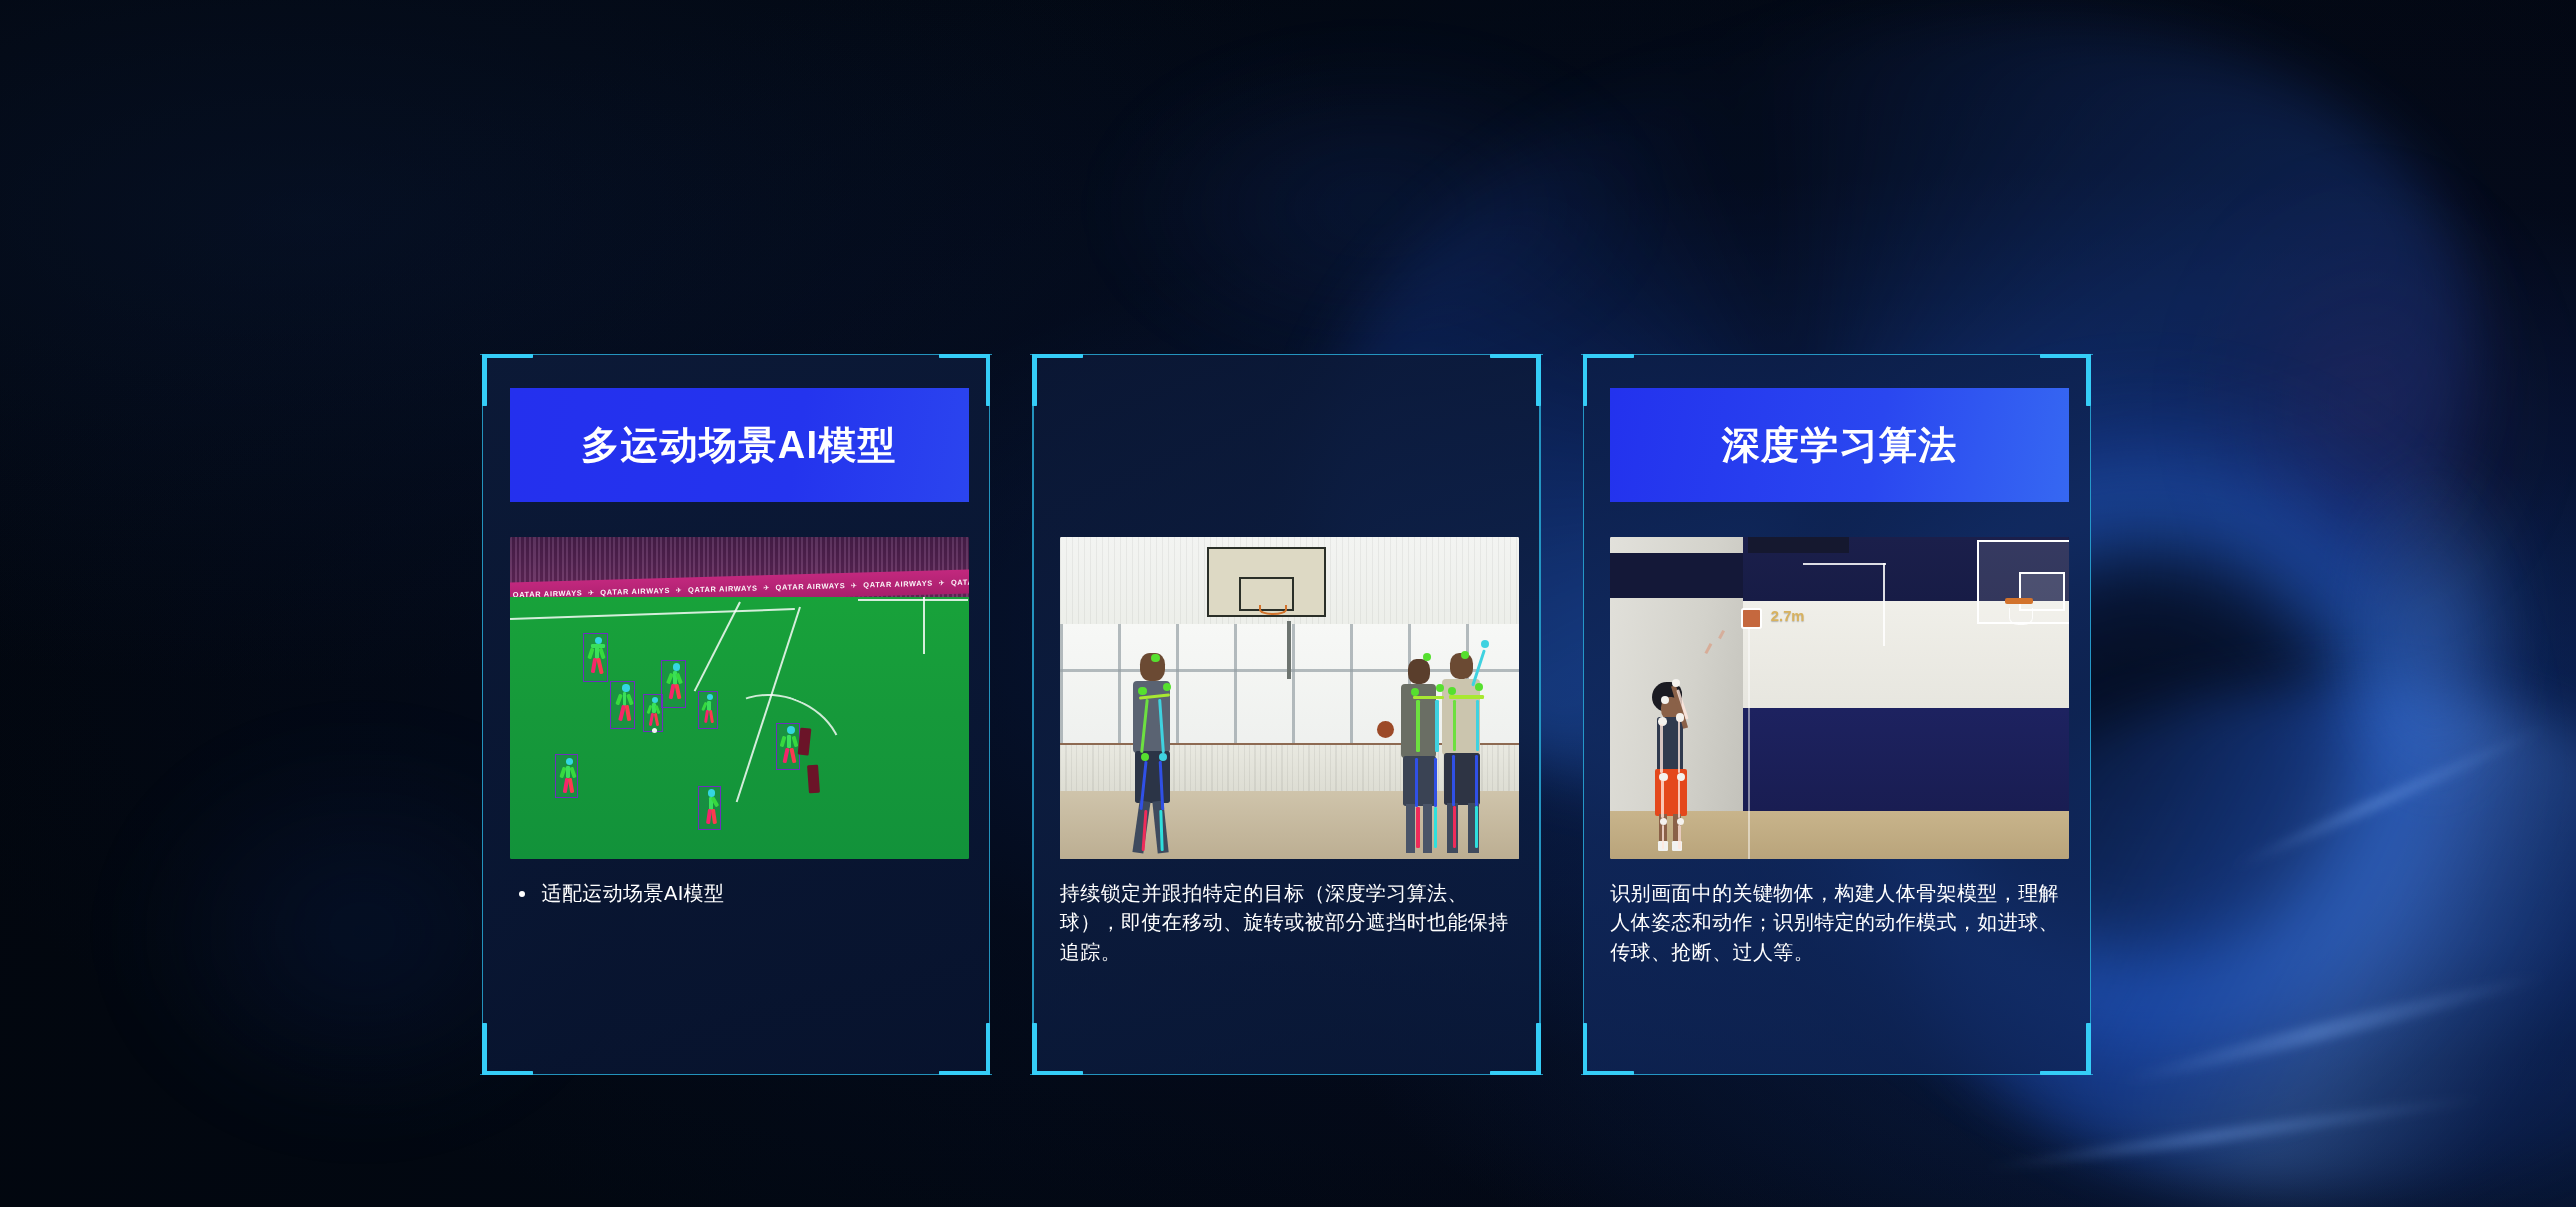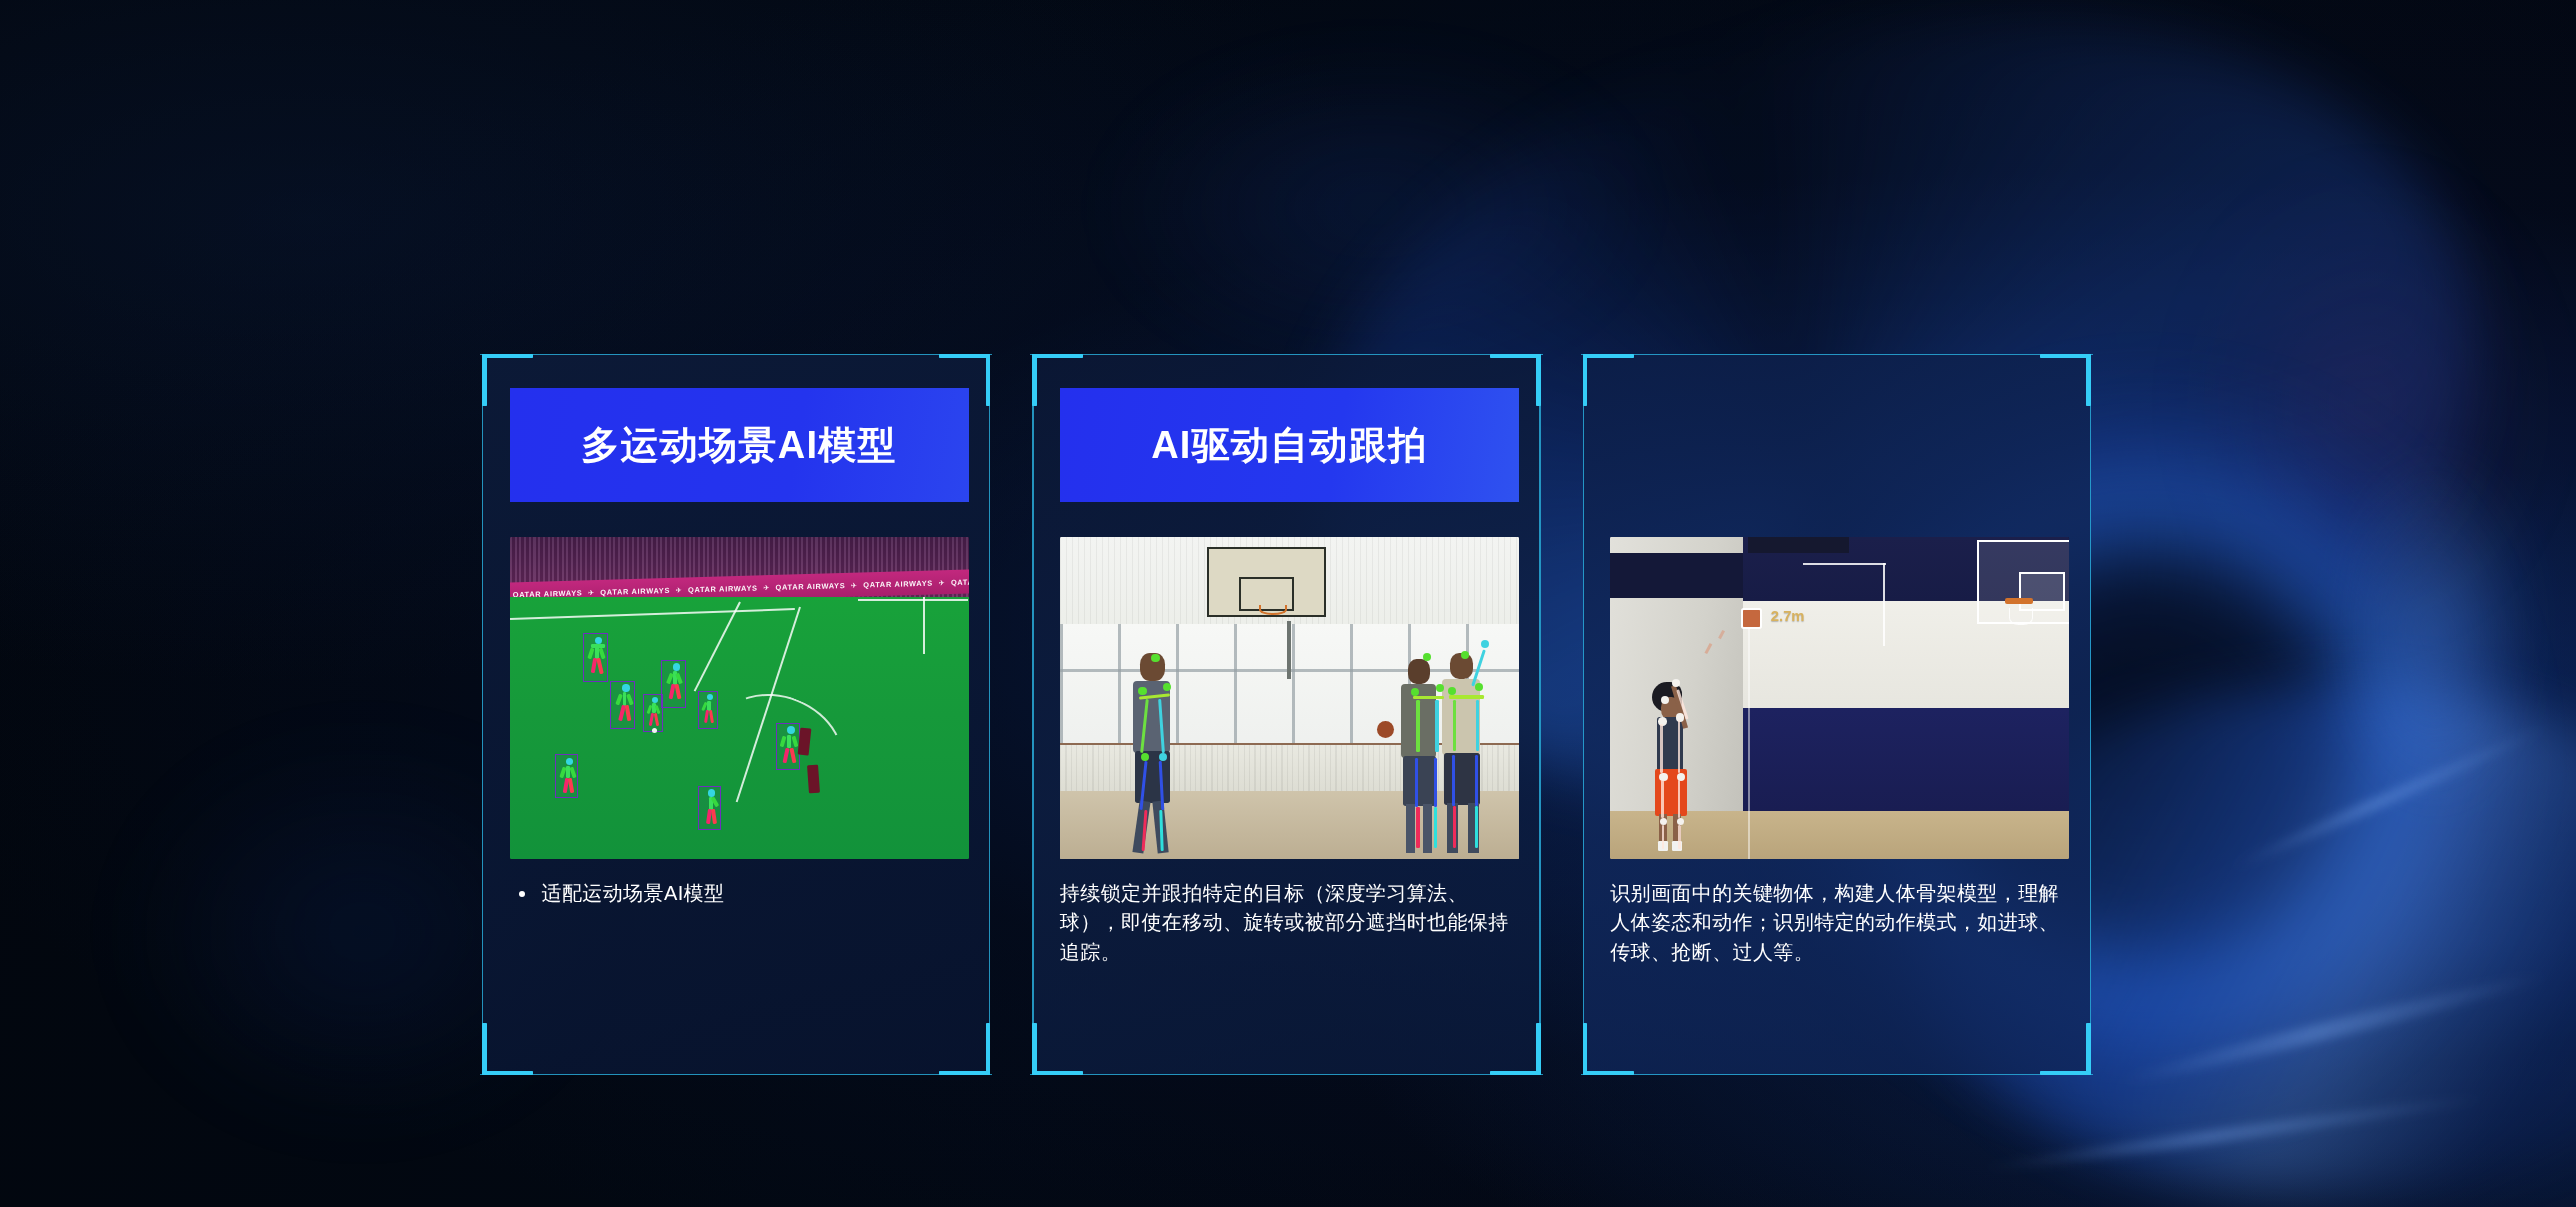--- a/index.html
+++ b/index.html
@@ -495,21 +495,20 @@
         </div>
       <div class="bracket br-bl">
           <span class="h"></span>
           <span class="v"></span>
         </div>
       <div class="bracket br-br">
           <span class="h"></span>
           <span class="v"></span>
         </div>
 
-      <div class="card-title">AI驱动自动跟拍</div>
 
       <div class="card-media">
         <div class="media-inner">
           <div class="gym-wall"></div>
           <div class="gym-ridges"></div>
           <div class="gym-windows"></div>
           <div class="gym-rad"></div>
           <div class="gym-floor"></div>
 
           <div class="pole" style="left:49.5%; top:26%; width:4px; height:18%;"></div>
@@ -605,20 +604,21 @@
         </div>
       <div class="bracket br-bl">
           <span class="h"></span>
           <span class="v"></span>
         </div>
       <div class="bracket br-br">
           <span class="h"></span>
           <span class="v"></span>
         </div>
 
+      <div class="card-title">深度学习算法</div>
 
       <div class="card-media">
         <div class="media-inner">
           <div class="court-wall-mid"></div>
           <div class="court-wall-top"></div>
           <div class="court-pad"></div>
           <div class="court-col"></div>
           <div class="court-pad2"></div>
           <div class="court-floor"></div>
           <div style="position:absolute; left:30%; top:0; width:22%; height:5%; background:#15182f;"></div>

